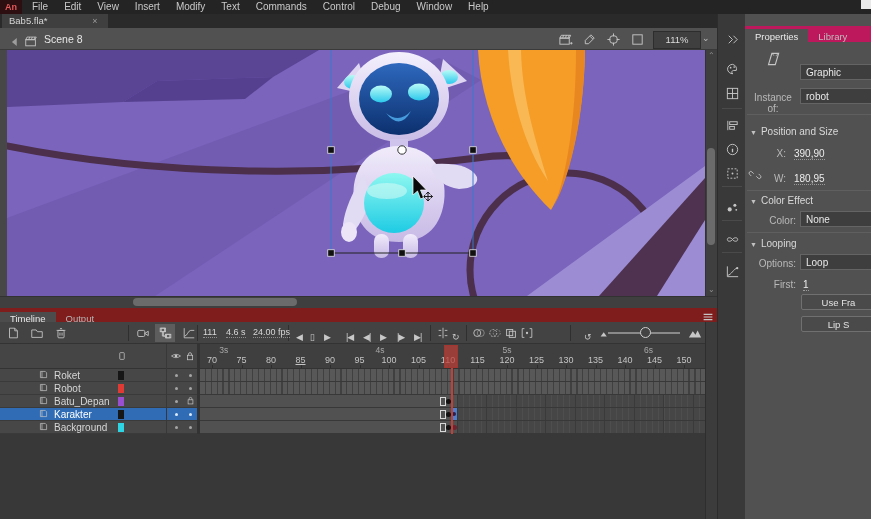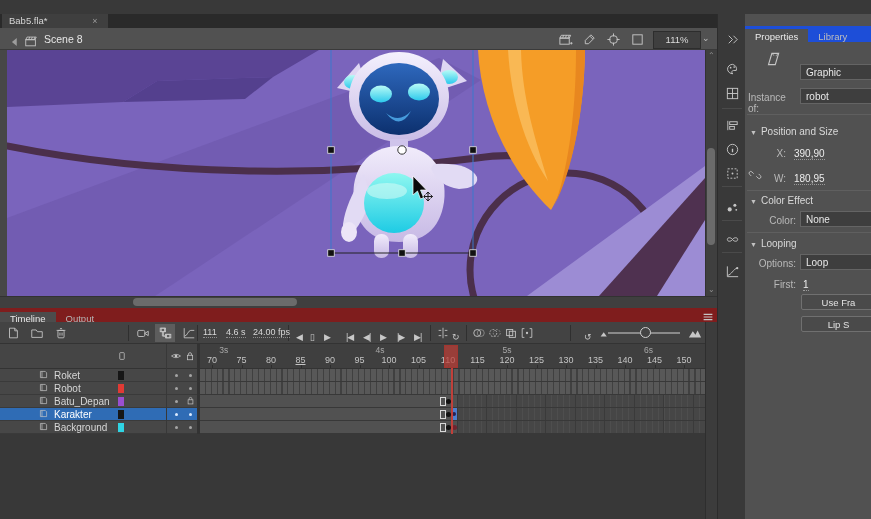--- a/index.html
+++ b/index.html
@@ -60,39 +60,56 @@
      repeating-linear-gradient(90deg,rgba(255,255,255,.045) 0 1px,transparent 1px 5.9px),#464646;}
   #tl-bottom{left:0;top:434px;width:705px;height:85px;background:#383838;}
   #tl-rightstrip{left:705px;top:322px;width:12px;height:197px;background:#3c3c3c;border-left:1px solid #2e2e2e;box-sizing:border-box;}
   #vdiv1{left:166px;top:344px;width:1px;height:90px;background:#383838;}
   #vdiv2{left:197px;top:344px;width:3px;height:90px;background:#333;}
   #playhead-marker{top:345px;height:23px;background:rgba(188,62,55,.72);border:1px solid #a23630;box-sizing:border-box;}
   #playhead-line{top:368px;width:2px;background:#c0403a;}
   
   #strip{left:717px;top:14px;width:28px;height:505px;background:#393939;border-left:1px solid #2c2c2c;box-sizing:border-box;}
   #props{left:745px;top:14px;width:126px;height:505px;background:#515151;}
-  #props-tabrow{left:745px;top:26px;width:126px;height:16px;background:#1d4ed8;}
+  #props-tabrow{left:745px;top:26px;width:126px;height:16px;background:#be185d;}
   .prop-tab{display:inline-block;height:16px;font-size:9.5px;line-height:16px;padding:0 10px;color:#bdbdbd;}
   .prop-tab.active{background:#515151;color:#ececec;}
   .plabel{position:absolute;font-size:10px;color:#b9b9b9;}
   .pvalue{position:absolute;font-size:10px;color:#ececec;}
   .dotted{border-bottom:1px dotted #9a9a9a;}
   .pfield{position:absolute;height:16px;background:#3e3e3e;border:1px solid #646464;color:#e8e8e8;
           font-size:10px;line-height:15px;padding-left:5px;box-sizing:border-box;}
   .psect{position:absolute;font-size:10px;color:#d9d9d9;}
   .psect .tri{font-size:7px;color:#c2c2c2;margin-right:4px;}
   .pdivider{position:absolute;left:747px;width:124px;height:1px;background:#5f5f5f;}
   .pbutton{position:absolute;left:801px;width:75px;height:16px;background:#4a4a4a;border:1px solid #707070;
            border-radius:2px;color:#e3e3e3;font-size:9.5px;line-height:15px;text-align:center;box-sizing:border-box;}
 </style>
 </head>
 <body>
 
 <div id="root">
 
+  <div class="abs" id="menubar">
+    <div class="abs" id="logo">An</div>
+    <div class="abs" id="menus">
+        <div class="menu-item">File</div>
+        <div class="menu-item">Edit</div>
+        <div class="menu-item">View</div>
+        <div class="menu-item">Insert</div>
+        <div class="menu-item">Modify</div>
+        <div class="menu-item">Text</div>
+        <div class="menu-item">Commands</div>
+        <div class="menu-item">Control</div>
+        <div class="menu-item">Debug</div>
+        <div class="menu-item">Window</div>
+        <div class="menu-item">Help</div>
+      </div>
+    <div class="abs" id="win-frag"></div>
+  </div>
 
   <div class="abs" id="tabbar"></div>
   <div class="abs" id="doctab">Bab5.fla*</div>
   <div class="abs" id="doctab-close">×</div>
 
   <div class="abs" id="scenebar"></div>
   <div class="abs" style="left:8px;top:35px;" id="back-arrow"><span><svg viewBox="0 0 16 16" width="14" height="14">
           <path d="M10,3.5 L4.5,8 L10,12.5 Z" fill="#9d9d9d"></path>
         </svg></span></div>
   <div class="abs" style="left:24px;top:34px;" id="scene-clap"><span><svg viewBox="0 0 16 16" width="14" height="14">
@@ -412,21 +429,21 @@
       <div style="position: absolute; left: 4px; top: 238px; width: 20px; height: 1px; background: rgb(74, 74, 74);"></div>
     </div>
   <div class="abs" id="props"></div>
   <div class="abs" id="props-tabrow"><div class="prop-tab active">Properties</div><div class="prop-tab">Library</div></div>
 
   <div class="abs" style="left:764px;top:50px;" id="sym-icon"><span><svg viewBox="0 0 16 16" width="18" height="18">
           <path d="M4,13 L7,3 H13 L10,13 Z" fill="none" stroke="#c6c6c6"></path>
           <path d="M7,3 L9,5 M13,3 L10.5,5.5" stroke="#c6c6c6" opacity=".6"></path>
         </svg></span></div>
   <div class="abs pfield" style="left:800px;top:64px;width:76px;">Graphic</div>
-  <div class="plabel" style="left:748px;top:92px;width:50px;text-align:left;">Instance of:</div>
+  <div class="plabel" style="left:748px;top:92px;width:50px;text-align:center;">Instance of:</div>
   <div class="abs pfield" style="left:800px;top:88px;width:76px;">robot</div>
 
   <div class="pdivider" style="top:114px;"></div>
   <div class="psect" style="left:750px;top:126px;"><span class="tri">▼</span><span>Position and Size</span></div>
   <div class="plabel" style="left:770px;top:148px;width:16px;text-align:right;">X:</div>
   <div class="pvalue dotted" style="left:794px;top:148px;">390,90</div>
   <div class="abs" style="left:748px;top:168px;" id="link-icon"><span><svg viewBox="0 0 16 16" width="14" height="14">
           <path d="M6.5,6.5 L4.5,4.5 A1.9,1.9 0 0 0 1.8,7.2 L3.8,9.2 M9.5,9.5 L11.5,11.5 A1.9,1.9 0 0 0 14.2,8.8 L12.2,6.8" fill="none" stroke="#c6c6c6"></path>
         </svg></span></div>
   <div class="plabel" style="left:768px;top:173px;width:18px;text-align:right;">W:</div>

